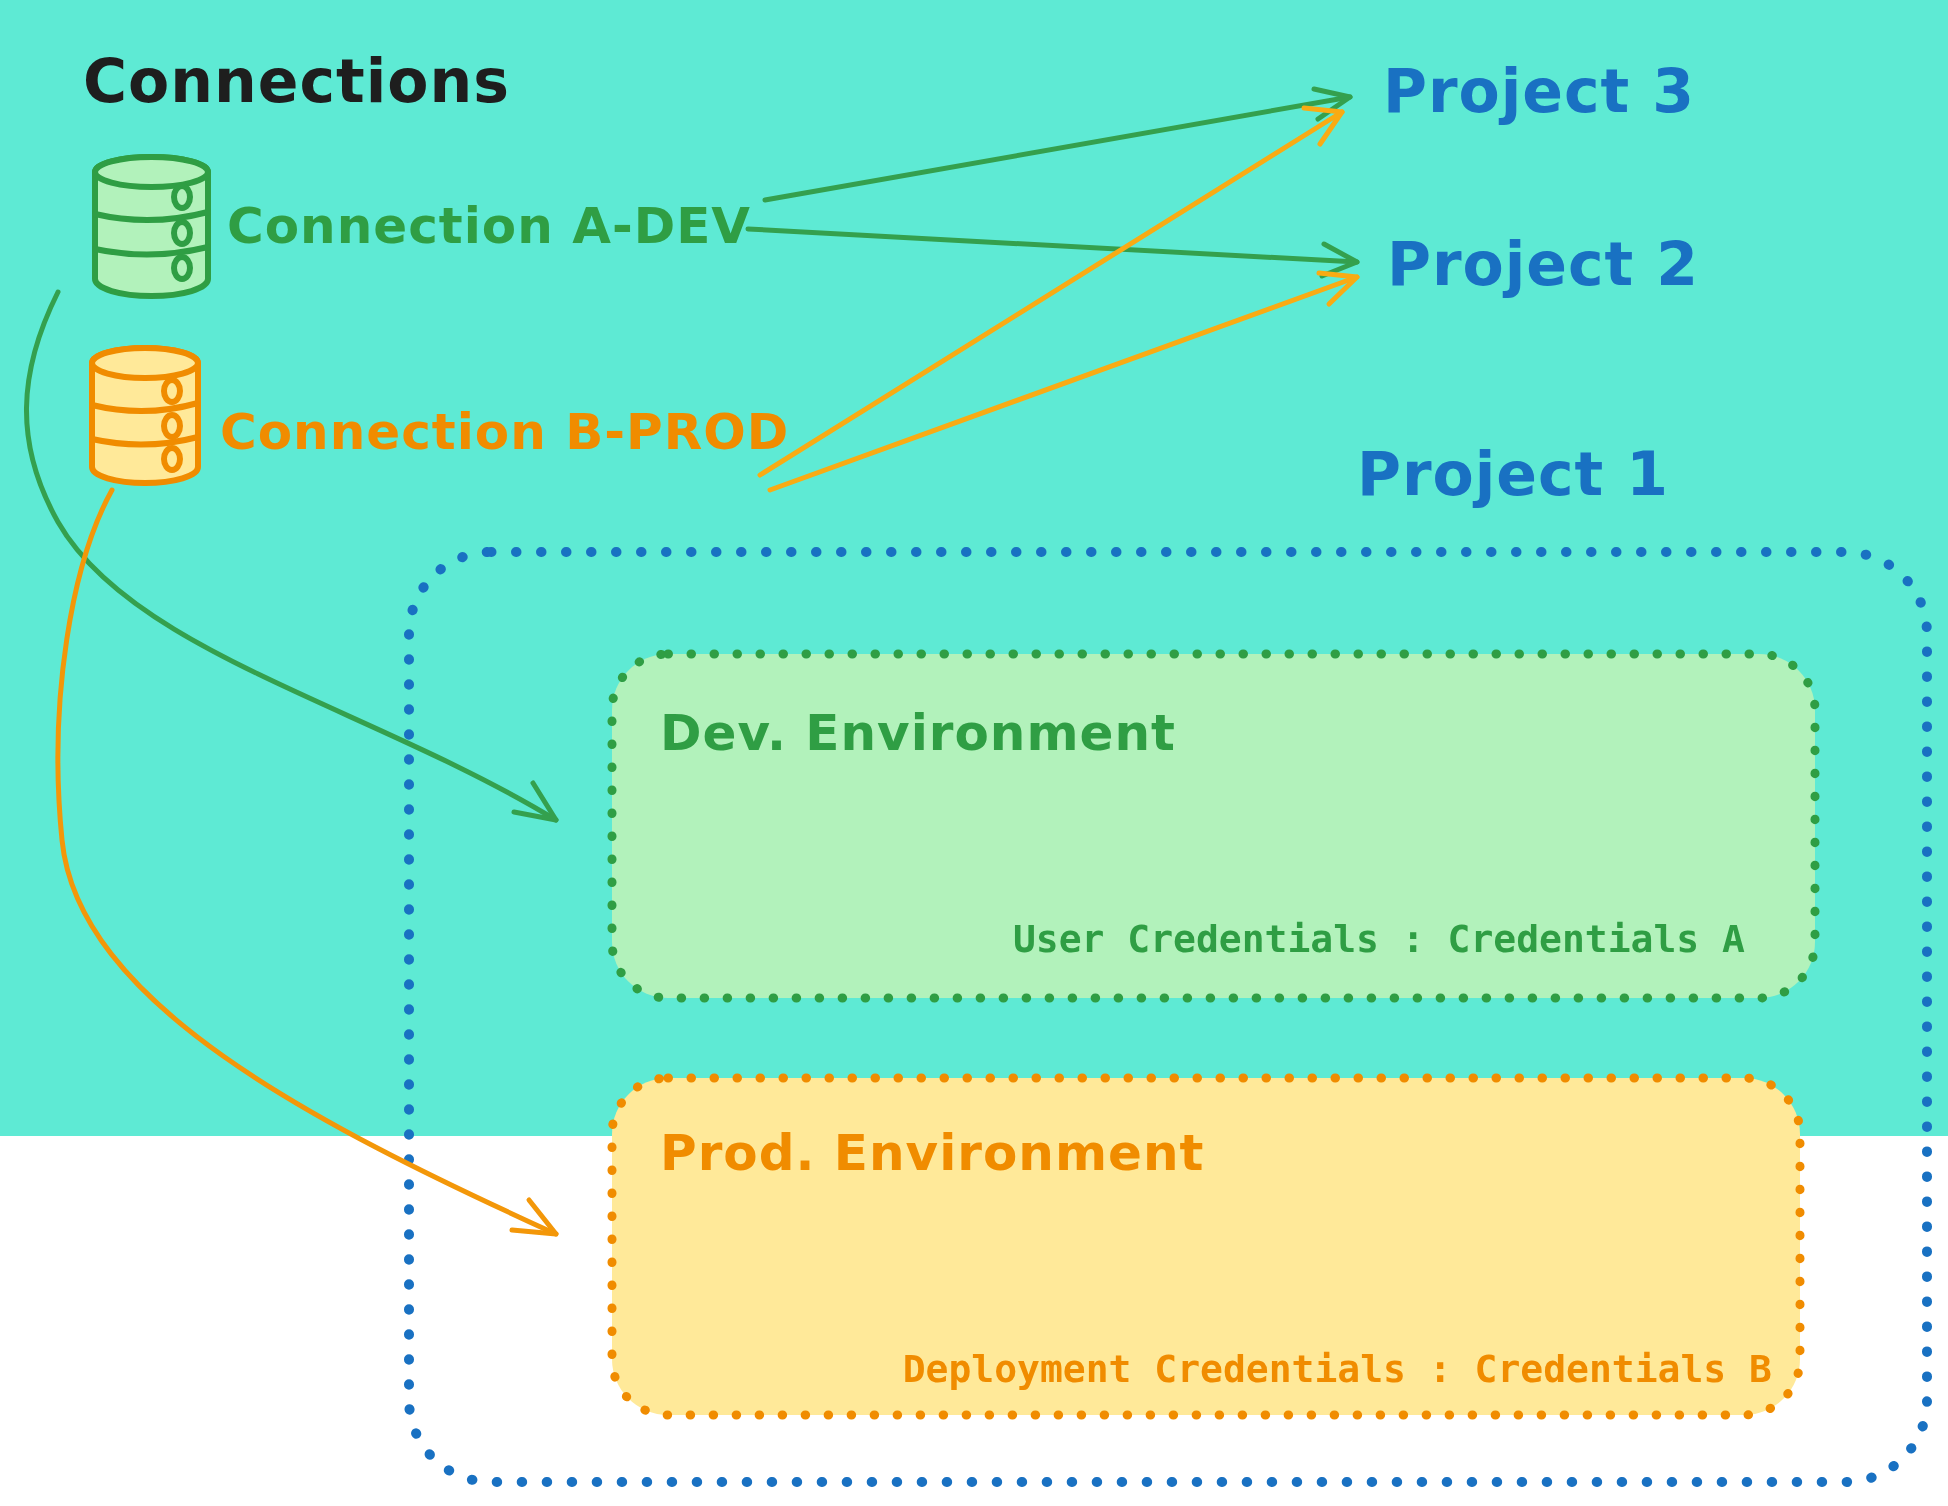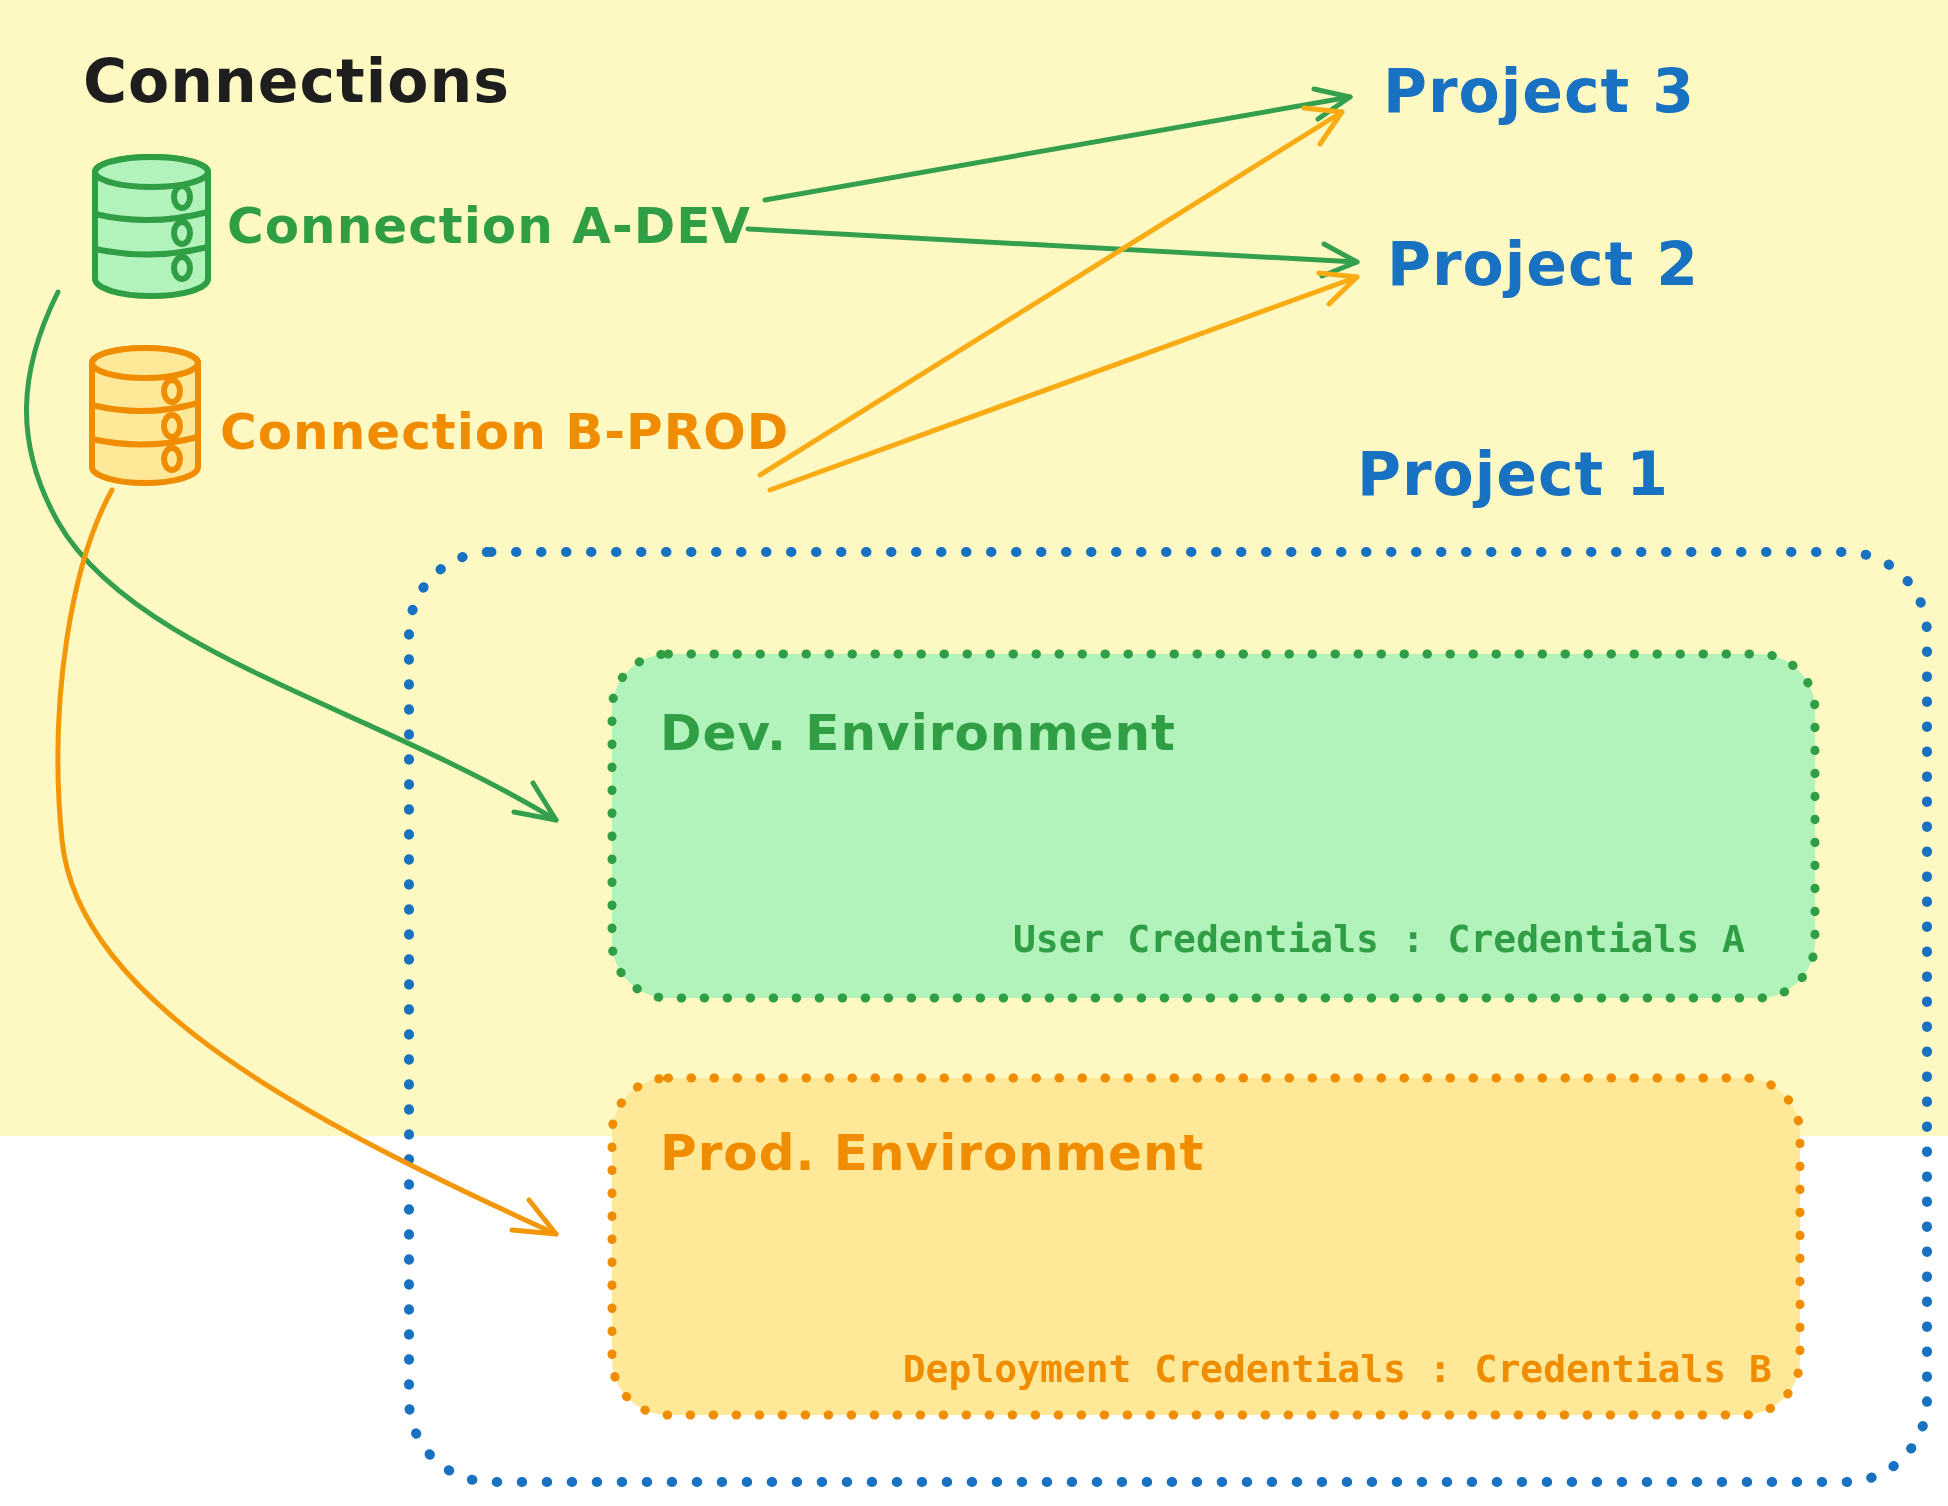--- a/index.html
+++ b/index.html
@@ -6,21 +6,21 @@
     margin:0;
     padding:0;
     background:#ffffff;
     width:100%;
     height:100%;
   }
   .stage{
     width:1948px;
     height:1136px;
     max-width:100%;
-    background:#fef9c3;
+    background:#5eead4;
     position:relative;
   }
   svg{display:block;width:100%;height:auto;}
   .hand{
     font-family:"DejaVu Sans","Liberation Sans",sans-serif;
     font-weight:600;
     letter-spacing:1px;
   }
   .hand-title{
     font-family:"DejaVu Sans","Liberation Sans",sans-serif;

